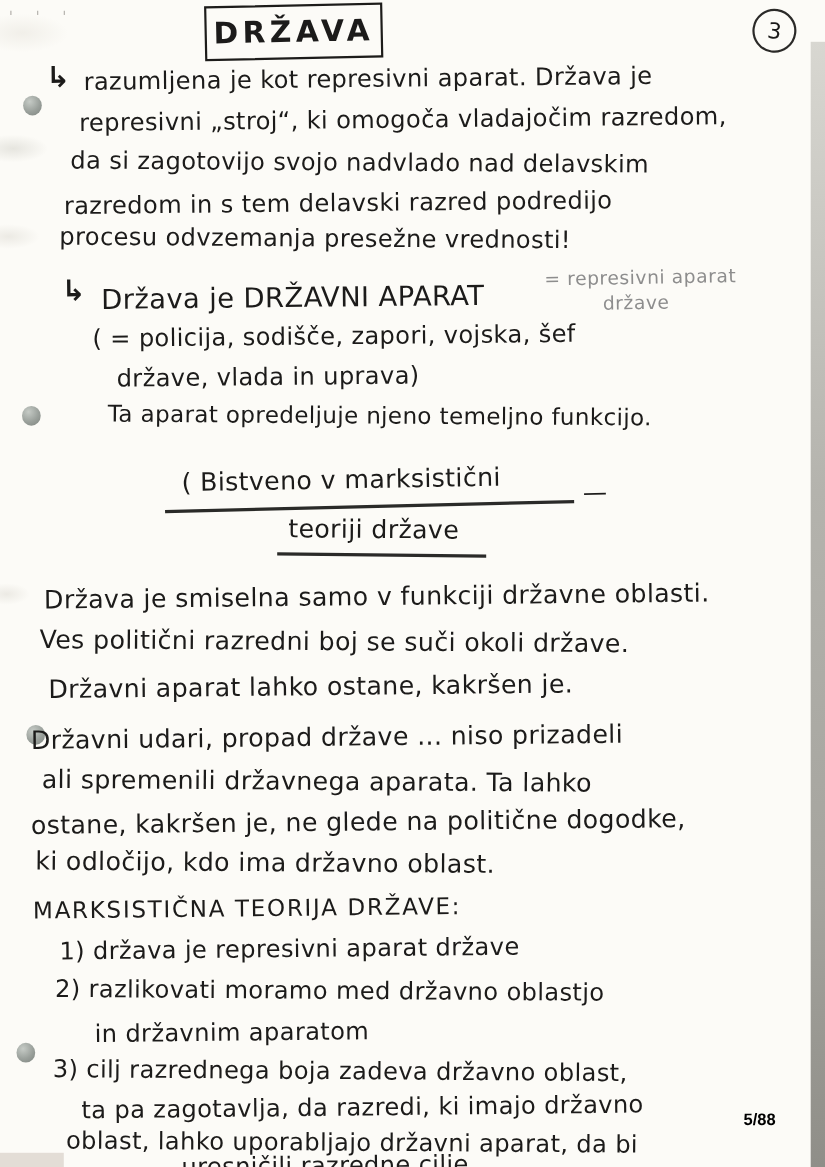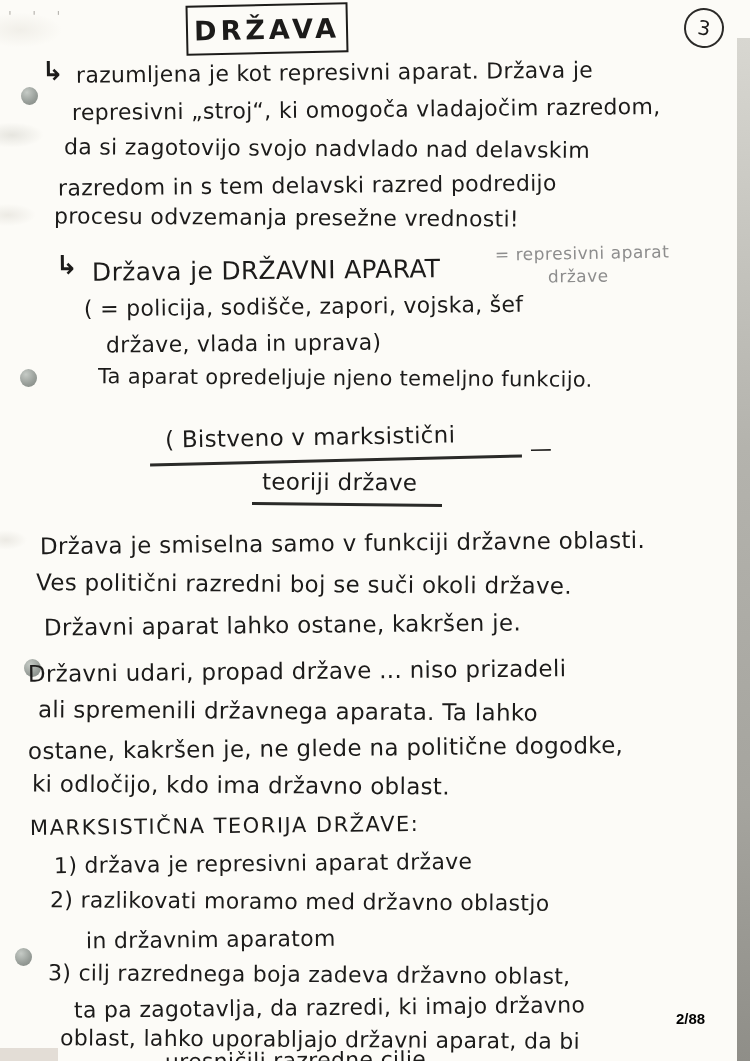--- a/index.html
+++ b/index.html
@@ -115,18 +115,18 @@
 
   <div class="hand caps r-a" style="left:30px;top:816px;font-size:21px;">MARKSISTIČNA TEORIJA DRŽAVE:</div>
   <div class="hand r-a" style="left:54px;top:853px;">1) država je represivni aparat države</div>
   <div class="hand r-b" style="left:50px;top:891px;">2) razlikovati moramo med državno oblastjo</div>
   <div class="hand r-a" style="left:86px;top:929px;">in državnim aparatom</div>
   <div class="hand r-b" style="left:48px;top:964px;">3) cilj razrednega boja zadeva državno oblast,</div>
   <div class="hand r-a" style="left:74px;top:997px;">ta pa zagotavlja, da razredi, ki imajo državno</div>
   <div class="hand r-b" style="left:60px;top:1029px;">oblast, lahko uporabljajo državni aparat, da bi</div>
   <div class="hand r-a" style="left:165px;top:1050px;">uresničili razredne cilje.</div>
 
-  <div id="footer-page">2/88</div>
+  <div id="footer-page">5/88</div>
 
   <div id="right-shadow"></div>
   <div id="bottom-left-strip"></div>
 
 </div>
 
 </body></html>

